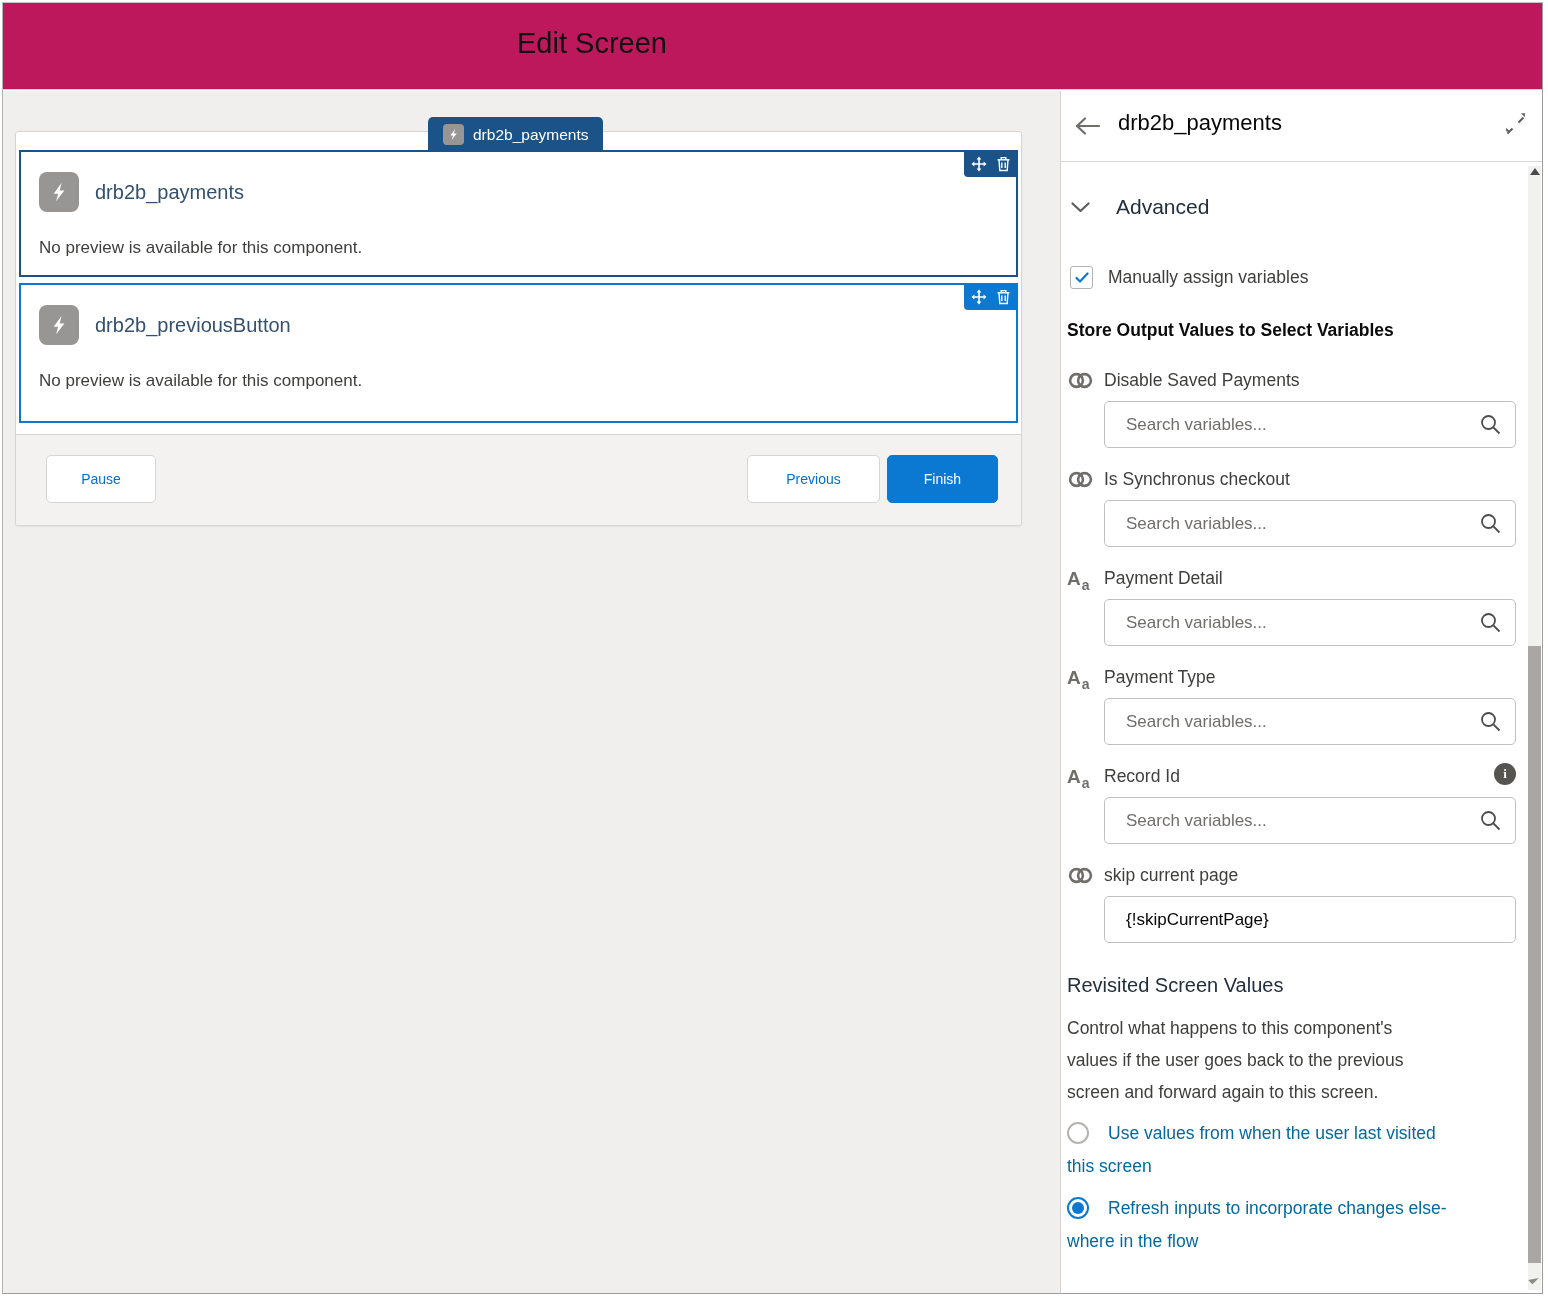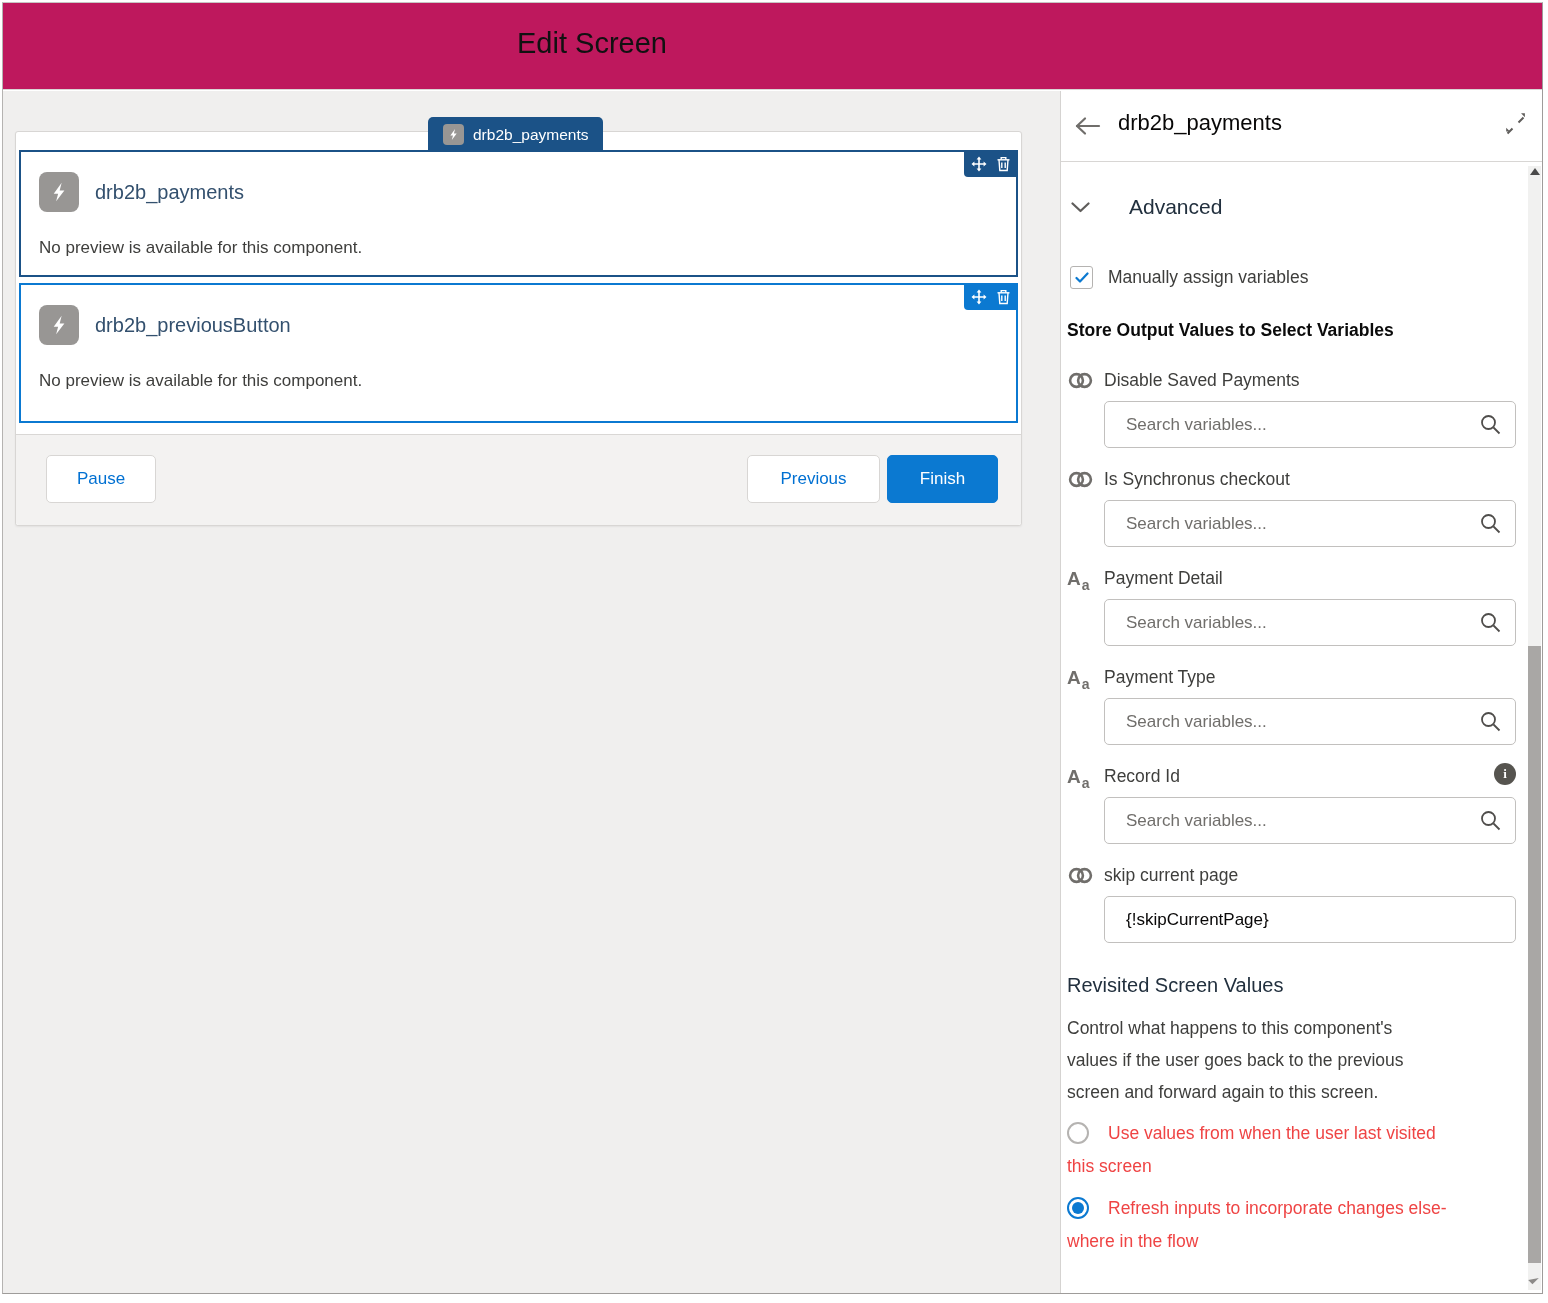--- a/index.html
+++ b/index.html
@@ -30,37 +30,37 @@
   .card-head{display:flex; align-items:center; gap:16px; padding:20px 0 0 18px;}
   .card-title{font-size:20px; color:#33506e;}
   .card-preview-text{padding:26px 0 0 18px; font-size:17px; color:#3e3e3c;}
   .corner-actions{position:absolute; top:-2px; right:-2px; height:27px; display:flex; align-items:center; gap:9px; padding:0 7px; border-radius:0 0 0 4px;}
   .corner-actions.navy{background:#1b5287;}
   .corner-actions.blue{background:#0b79d1;}
   .icon-btn{display:inline-flex; cursor:pointer;}
 
   
   .screen-footer{position:absolute; left:0; right:0; bottom:0; height:91px; background:#f3f2f1; border-top:1px solid #d9d7d5; border-radius:0 0 3px 3px;}
-  .btn{font-family:inherit; font-size:17px; height:48px; border-radius:5px; cursor:pointer;}
+  .btn{font-family:inherit; font-size:14px; height:48px; border-radius:5px; cursor:pointer;}
   .btn-neutral{background:#fff; border:1px solid #d8d6d4; color:#0070d2;}
   .btn-brand{background:#0b79d1; border:1px solid #0b79d1; color:#fff;}
   .btn-pause{position:absolute; left:30px; top:20px; width:110px;}
   .footer-right{position:absolute; right:23px; top:20px; display:flex; gap:7px;}
   .btn-previous{width:133px;}
   .btn-finish{width:111px;}
 
   
   .panel-header{position:absolute; left:0; top:0; right:0; height:71px; border-bottom:1px solid #d8d6d4;}
   .back-icon{position:absolute; left:13px; top:24px; cursor:pointer; display:inline-flex;}
   .panel-title{position:absolute; left:57px; top:19px; font-size:22px; font-weight:400; color:#080707; margin:0;}
   .expand-icon{position:absolute; right:14px; top:22px; cursor:pointer; display:inline-flex;}
 
   .panel-body{position:absolute; left:0; top:71px; right:16px; bottom:0; padding:0 30px 0 6px; overflow:hidden;}
 
-  .advanced-row{display:flex; align-items:center; gap:39px; margin:33px 0 0 4px; cursor:pointer;}
+  .advanced-row{display:flex; align-items:center; gap:26px; margin:33px 0 0 4px; cursor:pointer;}
   .advanced-label{font-size:21px; color:#22303e;}
 
   .checkbox-row{display:flex; align-items:center; gap:15px; margin:47px 0 0 3px;}
   .checkbox{width:23px; height:23px; background:#fff; border:1px solid #b5b3b1; border-radius:3px; display:inline-flex; align-items:center; justify-content:center; cursor:pointer;}
   .checkbox-label{font-size:17.5px; color:#3e3e3c;}
 
   .store-heading{margin:31px 0 0 0; font-size:17.5px; font-weight:700; color:#0b0b0b;}
 
   .field-group{margin:27px 0 0 0;}
   .field-group.fg-next{margin-top:0;}
@@ -70,21 +70,21 @@
   .type-icon.aa small{font-size:14px; font-weight:700; position:relative; top:4px; left:1px;}
   .field-label{font-size:17.5px; color:#3e3e3c;}
   .info-icon{position:absolute; right:0; top:-1px; width:22px; height:22px; border-radius:50%; background:#56544f; color:#fff; font-size:13px; font-weight:700; font-family:"Liberation Serif", serif; display:flex; align-items:center; justify-content:center; cursor:pointer;}
   .input-wrap{position:relative; margin:8px 0 19px 37px; width:412px;}
   .text-input{width:100%; height:47px; border:1px solid #c2c0be; border-radius:5px; font-family:inherit; font-size:17px; color:#080707; padding:0 28px 0 21px; outline:none; background:#fff;}
   .text-input::placeholder{color:#706e6b; opacity:1;}
   .search-glyph{position:absolute; right:15px; top:13px; pointer-events:none; display:inline-flex;}
 
   .revisited-heading{margin:31px 0 0 0; font-size:20px; font-weight:400; color:#22303e;}
   .revisited-desc{margin:15px 0 0 0; font-size:17.5px; color:#3e3e3c; line-height:32px;}
-  .radio-option{margin:9px 0 0 0; font-size:17.5px; color:#ef4444; line-height:33px; cursor:pointer;}
+  .radio-option{margin:9px 0 0 0; font-size:17.5px; color:#0369a1; line-height:33px; cursor:pointer;}
   .radio{display:inline-block; width:22px; height:22px; border-radius:50%; background:#fff; border:2px solid #b5b3b1; vertical-align:-5px; margin-right:19px; position:relative;}
   .radio.selected{border-color:#0b79d1;}
   .radio.selected::after{content:""; position:absolute; left:3px; top:3px; width:12px; height:12px; border-radius:50%; background:#0b79d1;}
 
   
   .scroll-track{position:absolute; right:1px; top:75px; bottom:3px; width:13px; background:#f1f1f0;}
   .scroll-up-arrow{position:absolute; top:2px; left:2px; width:0; height:0; border-left:5px solid transparent; border-right:5px solid transparent; border-bottom:7px solid #4a4a4a;}
   .scroll-thumb{position:absolute; left:0; width:13px; top:480px; height:617px; background:#a9a7a5; cursor:grab;}
   .scroll-corner-mark{position:absolute; bottom:8px; left:1px; width:0; height:0; border-top:6px solid transparent; border-left:9px solid #8c8a88; transform:rotate(-45deg);}
 

